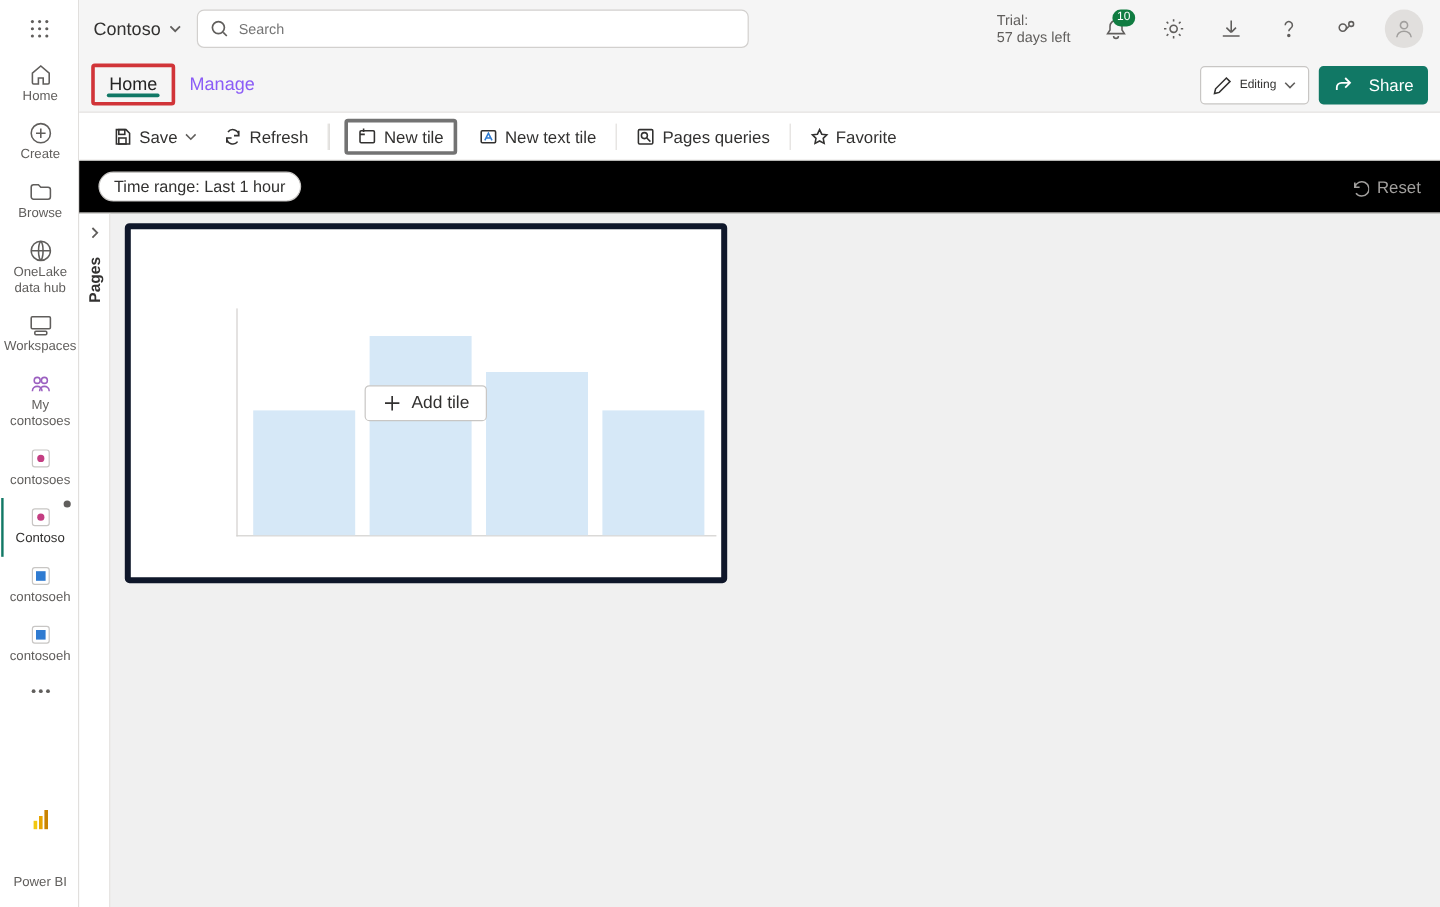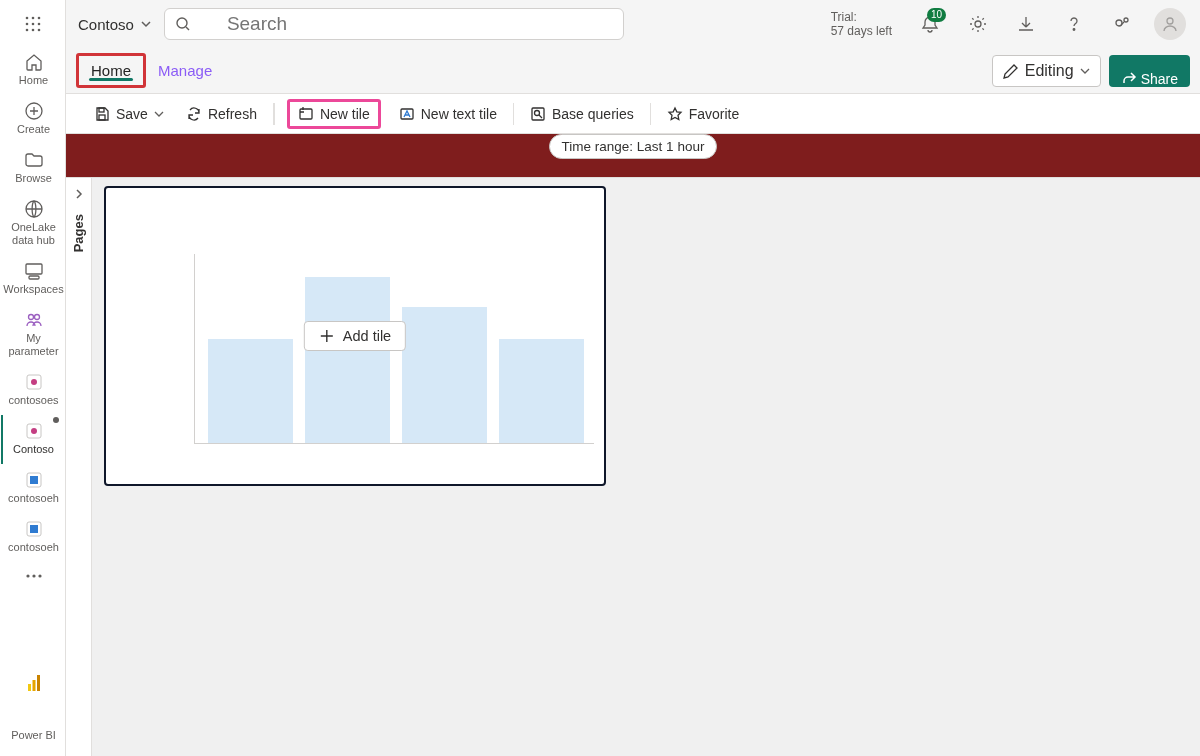--- a/index.html
+++ b/index.html
@@ -11,48 +11,48 @@
   .rail-item.active { border-left: 2px solid #117865; color: #323130; }
   .rail-item svg { margin-bottom: 2px; }
   .rail-label { text-align: center; line-height: 13px; }
   .rail-badge { position: absolute; top: 2px; right: 6px; width: 6px; height: 6px; background: #605e5c; border-radius: 50%; }
   .rail-more { margin-top: 4px; }
   .rail-pbi { margin-top: auto; margin-bottom: 6px; gap: 34px; }
   .main { flex: 1; display: flex; flex-direction: column; background: #f5f5f5; }
   .top-bar { height: 48px; display: flex; align-items: center; padding: 0 12px; background: #f5f5f5; gap: 12px; }
   .brand { display: flex; align-items: center; gap: 6px; font-size: 15px; color: #323130; cursor: pointer; }
   .search-box { flex: 0 0 460px; height: 32px; background: #fff; border: 1px solid #d2d0ce; border-radius: 6px; display: flex; align-items: center; padding: 0 10px; gap: 8px; }
-  .search-box input { border: none; outline: none; flex: 1; font-size: 19px; background: transparent; margin-left: 28px; }
+  .search-box input { border: none; outline: none; flex: 1; font-size: 12px; background: transparent; }
   .top-spacer { flex: 1; }
   .trial { font-size: 12px; color: #605e5c; line-height: 14px; margin-right: 8px; }
   .top-icon { width: 36px; height: 36px; display: flex; align-items: center; justify-content: center; cursor: pointer; position: relative; }
   .alert-badge { position: absolute; top: 2px; right: 2px; background: #107c41; color: #fff; font-size: 10px; border-radius: 8px; padding: 0 4px; line-height: 14px; min-width:16px; text-align:center;}
   .avatar { width: 32px; height: 32px; border-radius: 50%; background: #e1dfdd; display: flex; align-items: center; justify-content: center; }
   .tab-row { height: 46px; display: flex; align-items: center; padding: 0 10px; border-bottom: 1px solid #e1dfdd; background: #f5f5f5; }
   .tab { padding: 9px 12px 9px; font-size: 15px; color: #8b5cf6; cursor: pointer; position: relative; }
   .tab.active { color: #242424; }
   .tab.active::after { content: ""; position: absolute; left: 10px; right: 10px; bottom: 4px; height: 3px; background: #117865; border-radius: 2px; }
   .tab.highlight { border: 3px solid #d13438; border-radius: 3px; padding: 6px 12px; }
   .tab-row-spacer { flex: 1; }
-  .editing-btn { height: 32px; border: 1px solid #c8c6c4; background: #fff; border-radius: 4px; display: flex; align-items: center; gap: 6px; padding: 0 10px; font-size: 16px; cursor: pointer; }
-  .share-btn { height: 32px; background: #117865; color: #fff; border: none; border-radius: 4px; display: flex; align-items: flex-end; gap: 4px; padding: 0 12px; font-size: 14px; cursor: pointer; margin-left: 8px; }
+  .editing-btn { height: 32px; border: 1px solid #c8c6c4; background: #fff; border-radius: 4px; display: flex; align-items: center; gap: 6px; padding: 0 10px; font-size: 10px; cursor: pointer; }
+  .share-btn { height: 32px; background: #117865; color: #fff; border: none; border-radius: 4px; display: flex; align-items: center; gap: 14px; padding: 0 12px; font-size: 14px; cursor: pointer; margin-left: 8px; }
   .toolbar { height: 40px; background: #fff; border-bottom: 1px solid #e1dfdd; display: flex; align-items: center; padding: 0 12px; gap: 0; }
   .tool-group { display: flex; align-items: center; gap: 14px; padding: 0 12px; }
   .tool-sep { width: 1px; height: 22px; background: #e1dfdd; }
   .tool-btn { display: flex; align-items: center; gap: 6px; font-size: 14px; color: #323130; cursor: pointer; padding: 4px 4px; }
-  .tool-btn.highlight { border: 3px solid #ec4899; border-radius: 3px; padding: 4px 8px; }
-  .filter-row { height: 44px; background: #7f1d1d; border-bottom: 1px solid #e1dfdd; display: flex; align-items: center; padding: 0 16px; gap: 10px; flex-direction: column; }
+  .tool-btn.highlight { border: 3px solid #737373; border-radius: 3px; padding: 4px 8px; }
+  .filter-row { height: 44px; background: #000000; border-bottom: 1px solid #e1dfdd; display: flex; align-items: center; padding: 0 16px; gap: 10px; }
   .pill { border: 1px solid #c8c6c4; border-radius: 14px; padding: 4px 12px; font-size: 13.5px; color: #323130; background: #fff; cursor: pointer; white-space: nowrap; }
   .filter-spacer { flex: 1; }
   .reset-btn { display: flex; align-items: center; gap: 6px; color: #a19f9d; font-size: 14px; cursor: default; }
   .canvas-area { flex: 1; display: flex; background: #f0f0f0; overflow: hidden; }
   .pages-strip { width: 26px; background: #fff; border-right: 1px solid #e1dfdd; display: flex; flex-direction: column; align-items: center; padding-top: 10px; gap: 14px; }
   .pages-label { writing-mode: vertical-rl; transform: rotate(180deg); font-size: 13px; font-weight: 600; color: #323130; }
   .canvas { flex: 1; padding: 8px 12px; }
-  .tile-card { width: 502px; height: 300px; background: #fff; border: 2px solid #0f172a; border-radius: 4px; position: relative; }
+  .tile-card { width: 502px; height: 300px; background: #fff; border: 5px solid #0f172a; border-radius: 4px; position: relative; }
   .chart { position: absolute; left: 88px; top: 66px; width: 400px; height: 190px; }
   .chart-axis-y { position: absolute; left: 0; top: 0; bottom: 0; width: 1px; background: #d2d0ce; }
   .chart-axis-x { position: absolute; left: 0; right: 0; bottom: 0; height: 1px; background: #d2d0ce; }
   .bars { position: absolute; left: 14px; right: 10px; bottom: 1px; top:0; display: flex; align-items: flex-end; gap: 12px; }
   .bar { flex: 1; background: #d6e8f7; }
   .add-tile-btn { position: absolute; left: 50%; top: 50%; transform: translate(-50%, -50%); background: #fff; border: 1px solid #c8c6c4; border-radius: 4px; padding: 6px 14px; display: flex; align-items: center; gap: 8px; font-size: 14.5px; cursor: pointer; }
   svg { flex-shrink: 0; }
 </style>
 </head>
 <body>
@@ -106,21 +106,21 @@
           <rect x="5" y="15" width="10" height="3" rx="1"></rect>
         </svg>
       <span class="rail-label">Workspaces</span>
     </div>
     <div class="rail-item">
       <svg width="20" height="20" viewBox="0 0 20 20" fill="none" stroke="#9b5fc0" stroke-width="1.3">
           <circle cx="7" cy="7" r="2.5"></circle>
           <circle cx="13" cy="7" r="2.5"></circle>
           <path d="M3 16c0-2.5 2-4 4-4s4 1.5 4 4M9 16c0-2.5 2-4 4-4s4 1.5 4 4"></path>
         </svg>
-      <span class="rail-label">My parameter</span>
+      <span class="rail-label">My contosoes</span>
     </div>
     <div class="rail-item">
       <svg width="20" height="20" viewBox="0 0 20 20">
           <rect x="3" y="3" width="14" height="14" rx="2" fill="#fff" stroke="#c8c6c4"></rect>
           <circle cx="10" cy="10" r="3" fill="#c43e82"></circle>
         </svg>
       <span class="rail-label">contosoes</span>
     </div>
     <div class="rail-item active">
       <div class="rail-badge"></div>
@@ -283,21 +283,21 @@
         </div>
       </div>
       <div class="tool-sep"></div>
       <div class="tool-group">
         <div class="tool-btn">
           <svg width="16" height="16" viewBox="0 0 16 16" fill="none" stroke="#323130" stroke-width="1.3">
               <rect x="2" y="2" width="12" height="12" rx="1"></rect>
               <circle cx="7" cy="7" r="2.5"></circle>
               <path d="M9 9l3 3"></path>
             </svg>
-          <span>Base queries</span>
+          <span>Pages queries</span>
         </div>
       </div>
       <div class="tool-sep"></div>
       <div class="tool-group">
         <div class="tool-btn">
           <svg width="16" height="16" viewBox="0 0 16 16" fill="none" stroke="#323130" stroke-width="1.3">
               <path d="M8 2l1.8 3.8 4.2.5-3 3 .8 4.2L8 11.5 4.2 13.5 5 9.3l-3-3 4.2-.5L8 2z"></path>
             </svg>
           <span>Favorite</span>
         </div>

